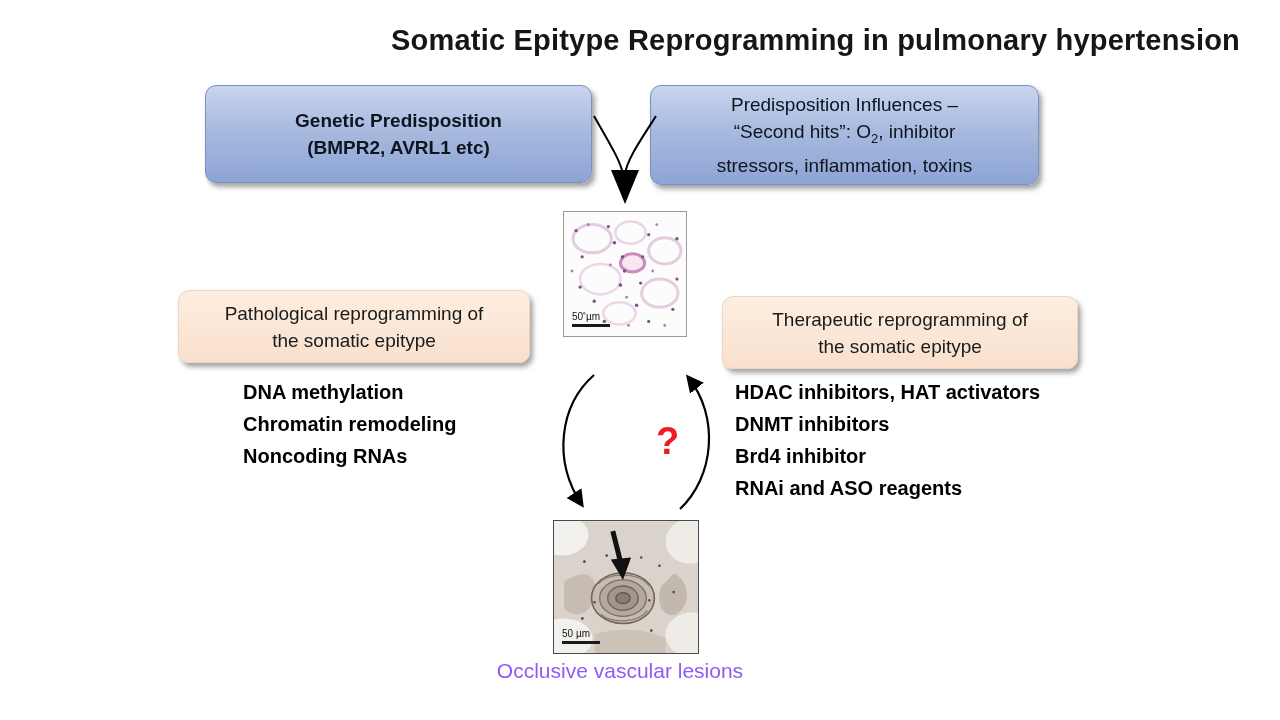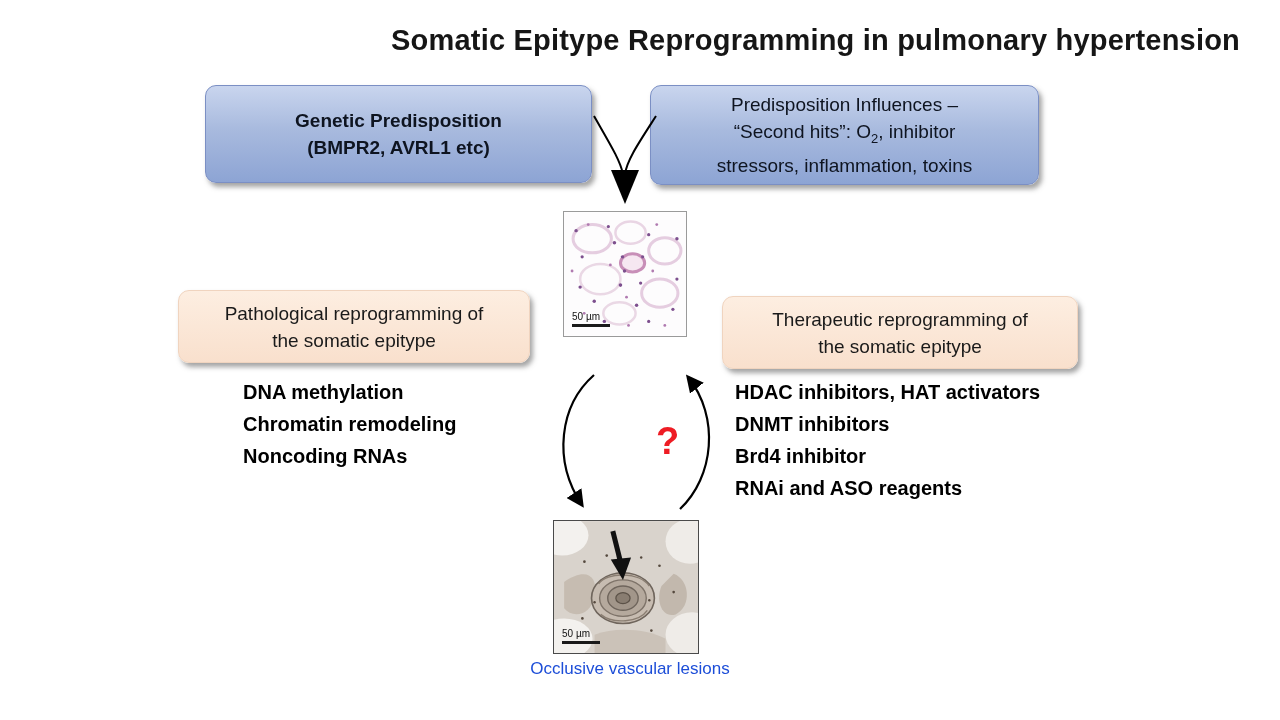--- a/index.html
+++ b/index.html
@@ -42,22 +42,22 @@
   }
   .histo-top{left:563px;top:211px;width:122px;height:124px;border:1px solid #9a9a9a;}
   .histo-bottom{left:553px;top:520px;width:144px;height:132px;border:1px solid #4a4a4a;}
   .histo svg{display:block;width:100%;height:100%;}
   .scalebar{
     position:absolute;left:8px;bottom:9px;display:flex;flex-direction:column;gap:2px;
   }
   .scalebar .lbl{font-size:10px;color:#111;line-height:11px;}
   .scalebar .bar{width:38px;height:3px;background:#1a1a1a;}
   .caption{
-    position:absolute;left:500px;top:659px;width:260px;text-align:center;
-    font-size:17px;color:#1d4ed8;
+    position:absolute;left:490px;top:659px;width:260px;text-align:center;
+    font-size:21px;color:#8b5cf6;
   }
   .arrows{position:absolute;}
   .converge{left:580px;top:108px;width:90px;height:110px;}
   .cycle{left:540px;top:365px;width:180px;height:155px;}
 </style>
 </head>
 <body>
 
 <div class="slide">
 

